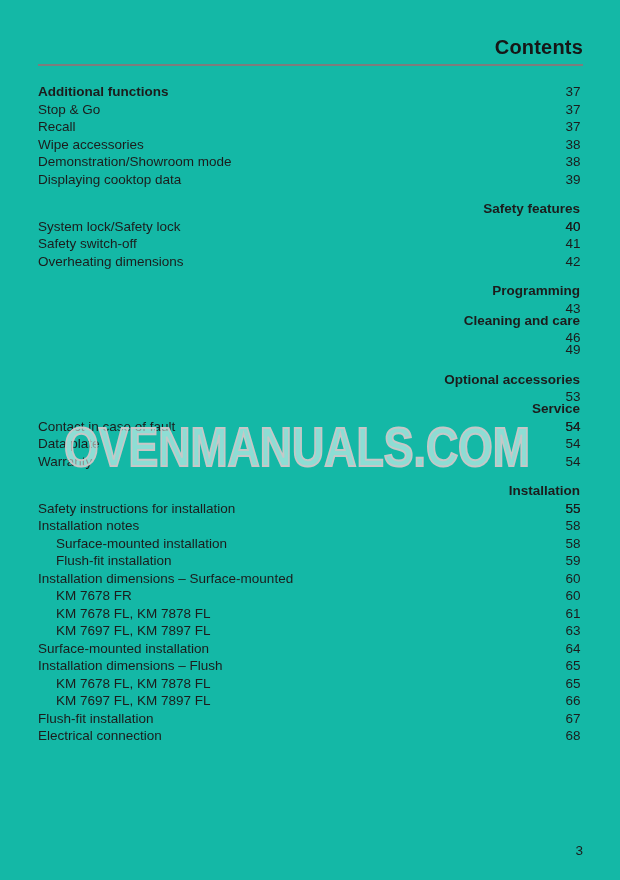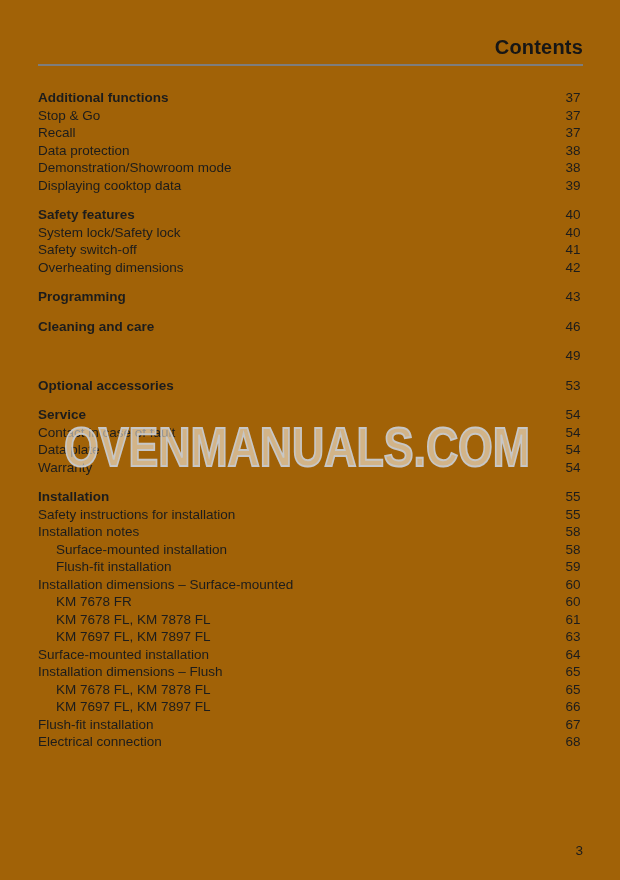--- a/index.html
+++ b/index.html
@@ -4,21 +4,21 @@
 <style>
   html, body {
     margin: 0;
     padding: 0;
     background: #ffffff;
   }
   .page {
     position: relative;
     width: 620px;
     height: 880px;
-    background: #a16207;
+    background: #14b8a6;
     overflow: hidden;
     font-family: "Liberation Sans", "DejaVu Sans", sans-serif;
     color: #1c1c1c;
   }
   .content {
     position: absolute;
     left: 38px;
     right: 37px;
     top: 0;
   }
@@ -30,30 +30,30 @@
     font-weight: 700;
     letter-spacing: 0.2px;
     color: #161616;
   }
   .title-rule {
     margin-top: 7px;
     height: 2px;
     background: #7d7d7d;
   }
   .toc-list {
-    margin-top: 23px;
+    margin-top: 17px;
   }
   .toc-row {
     display: flex;
     align-items: flex-end;
     height: 17.5px;
     font-size: 13.5px;
     line-height: 17.5px;
   }
-  .toc-row.gap { margin-top: 12px; }
+  .toc-row.gap { margin-top: 12px; flex-direction: column; }
   .toc-row.bold .toc-label { font-weight: 700; }
   .toc-row.indent { padding-left: 18px; }
   .toc-label {
     white-space: nowrap;
     padding-right: 3px;
   }
   .dot-leader {
     flex: 1;
     margin-right: 5px;
     background-image: radial-gradient(circle, #2c2c2c 1.15px, rgba(0,0,0,0) 1.35px);
@@ -106,21 +106,21 @@
     <span class="toc-label">Stop &amp; Go</span>
     <span class="dot-leader"></span>
     <span class="toc-page">37</span>
   </div>
         <div class="toc-row">
     <span class="toc-label">Recall</span>
     <span class="dot-leader"></span>
     <span class="toc-page">37</span>
   </div>
         <div class="toc-row">
-    <span class="toc-label">Data protection</span>
+    <span class="toc-label">Wipe accessories</span>
     <span class="dot-leader"></span>
     <span class="toc-page">38</span>
   </div>
         <div class="toc-row">
     <span class="toc-label">Demonstration/Showroom mode</span>
     <span class="dot-leader"></span>
     <span class="toc-page">38</span>
   </div>
         <div class="toc-row">
     <span class="toc-label">Displaying cooktop data</span>

